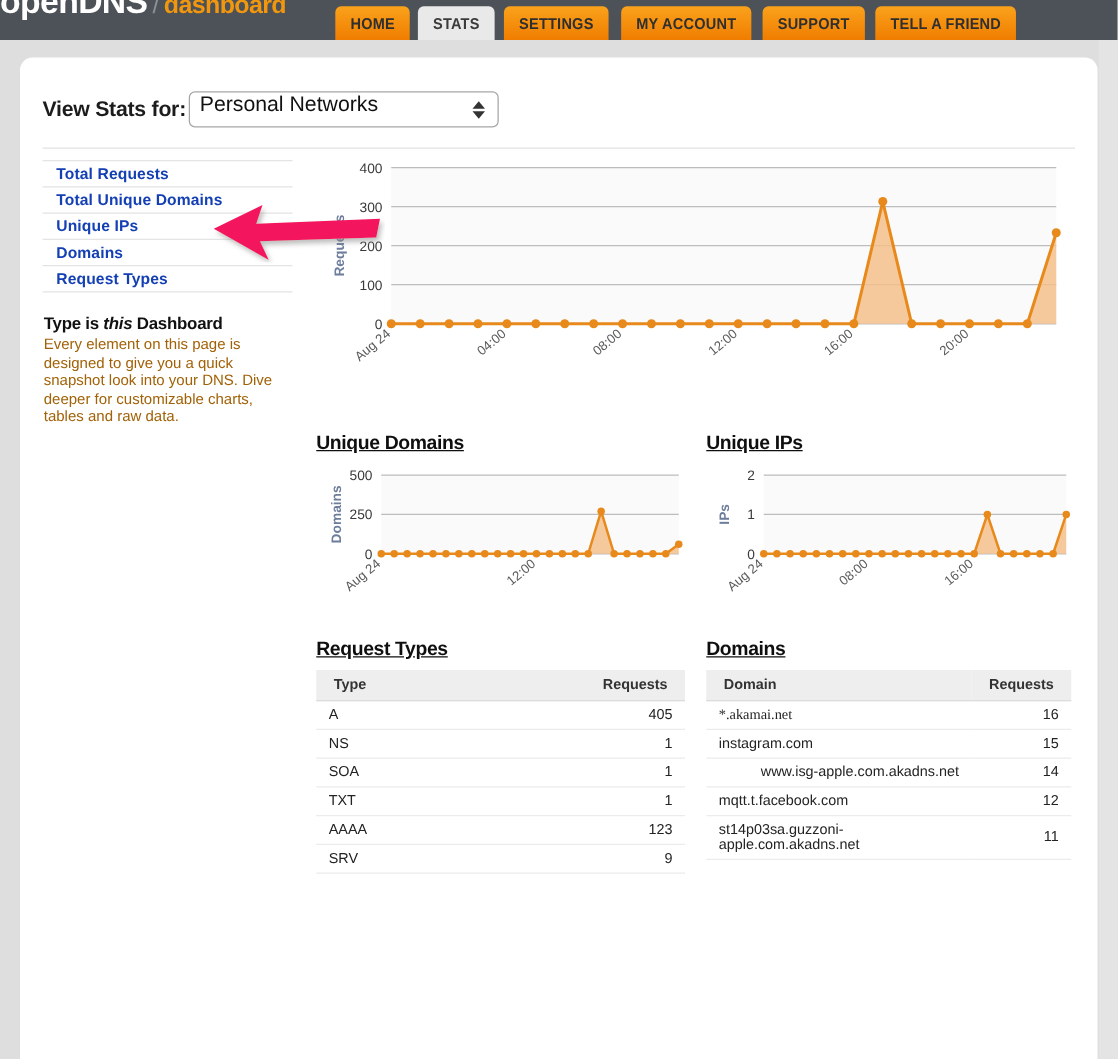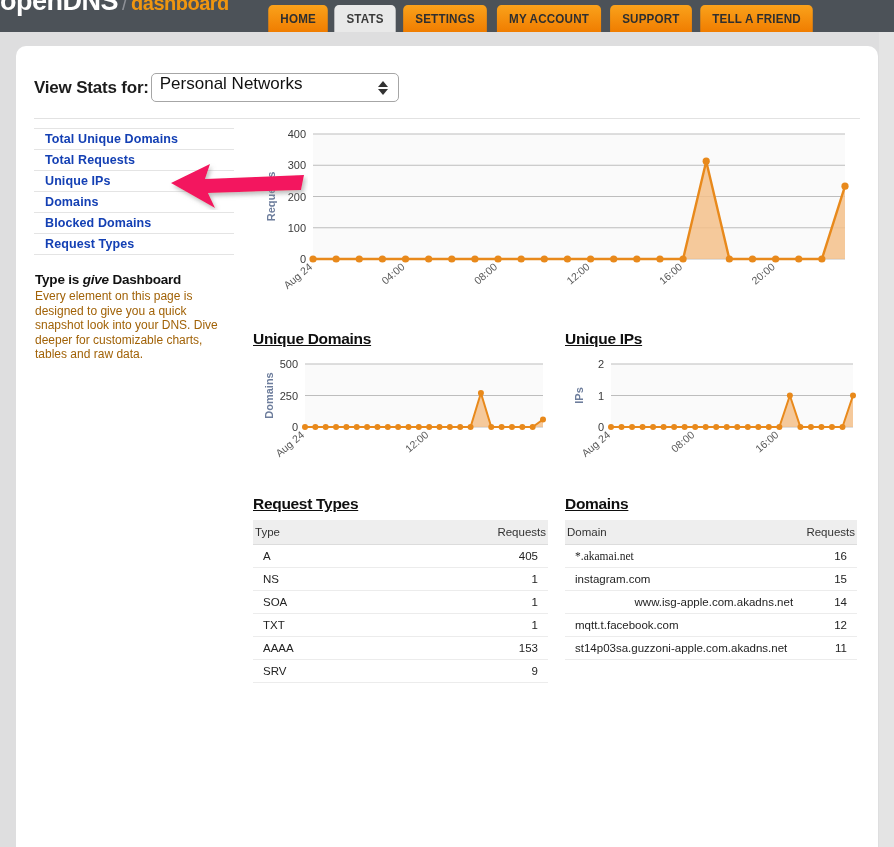--- a/index.html
+++ b/index.html
@@ -145,22 +145,22 @@
   }
   .xtick-text {
     fill: #5a5a5a; font-size: 10.5px;
     font-family: "Liberation Sans", sans-serif;
   }
 
   
   .tbl { width: 100%; border-collapse: collapse; }
   .tbl th {
     background: #eeeeee;
-    font-size: 11.5px; font-weight: normal; color: #333;
-    padding: 6px 2px;
+    font-size: 11.5px; font-weight: bold; color: #333;
+    padding: 6px 14px;
     text-align: left;
     border-bottom: 1px solid #dcdcdc;
   }
   .tbl th.num { text-align: right; }
   .tbl td {
     font-size: 11.5px; color: #232323;
     padding: 5px 10px;
     border-bottom: 1px solid #ececec;
     vertical-align: middle;
   }
@@ -221,30 +221,29 @@
         <i class="up"></i>
           <i class="down"></i>
       </span>
     </div>
   </div>
 
   <div id="hr-top"></div>
 
   <div id="sidebar">
     <div id="side-links">
+        <a class="side-link">Total Requests</a>
         <a class="side-link">Total Unique Domains</a>
-        <a class="side-link">Total Requests</a>
         <a class="side-link">Unique IPs</a>
         <a class="side-link">Domains</a>
-        <a class="side-link">Blocked Domains</a>
         <a class="side-link">Request Types</a>
       </div>
     <div id="side-blurb">
       <div id="blurb-title">
-        <span>Type is </span><em>give</em><span> Dashboard</span>
+        <span>Type is </span><em>this</em><span> Dashboard</span>
       </div>
       <div id="blurb-body">Every element on this page is designed to give you a quick snapshot look into your DNS. Dive deeper for customizable charts, tables and raw data.</div>
     </div>
   </div>
 
   <div id="content">
 
     <div class="chart-wrap">
       <svg id="chart-main" class="chart-svg" width="610" height="180" viewBox="0 0 610 180">
           <rect x="60" y="10" width="532" height="125" fill="#fafafa"></rect>
@@ -287,21 +286,21 @@
           <text x="0" y="0" text-anchor="middle" transform="translate(22,72.5) rotate(-90)" class="ylabel-text">Requests</text>
           <text x="0" y="0" text-anchor="end" transform="translate(60,144) rotate(-40)" class="xtick-text">Aug 24</text>
           <text x="0" y="0" text-anchor="end" transform="translate(152.52173913043478,144) rotate(-40)" class="xtick-text">04:00</text>
           <text x="0" y="0" text-anchor="end" transform="translate(245.04347826086956,144) rotate(-40)" class="xtick-text">08:00</text>
           <text x="0" y="0" text-anchor="end" transform="translate(337.5652173913044,144) rotate(-40)" class="xtick-text">12:00</text>
           <text x="0" y="0" text-anchor="end" transform="translate(430.0869565217391,144) rotate(-40)" class="xtick-text">16:00</text>
           <text x="0" y="0" text-anchor="end" transform="translate(522.608695652174,144) rotate(-40)" class="xtick-text">20:00</text>
         </svg>
     </div>
 
-    <div style="display:flex; gap:0; margin-top:26px;">
+    <div style="display:flex; gap:0; margin-top:42px;">
       <div style="width:312px;">
         <div class="sec-title" style="margin-bottom:6px;">
           <span class="u">Unique Domains</span>
         </div>
         <div class="chart-wrap">
           <svg id="chart-domains" class="chart-svg" width="300" height="115" viewBox="0 0 300 115">
               <rect x="52" y="10" width="238" height="63" fill="#fafafa"></rect>
               <line x1="52" y1="73" x2="290" y2="73" stroke="#bdbdbd" stroke-width="1"></line>
               <text x="45" y="77" text-anchor="end" class="ytick-text">0</text>
               <line x1="52" y1="41.5" x2="290" y2="41.5" stroke="#bdbdbd" stroke-width="1"></line>
@@ -413,21 +412,21 @@
                 <tr>
                   <td>SOA</td>
                   <td class="num">1</td>
                 </tr>
                 <tr>
                   <td>TXT</td>
                   <td class="num">1</td>
                 </tr>
                 <tr>
                   <td>AAAA</td>
-                  <td class="num">153</td>
+                  <td class="num">123</td>
                 </tr>
                 <tr>
                   <td>SRV</td>
                   <td class="num">9</td>
                 </tr>
               </tbody>
           </table>
         </div>
       </div>
       <div style="width:298px;">

